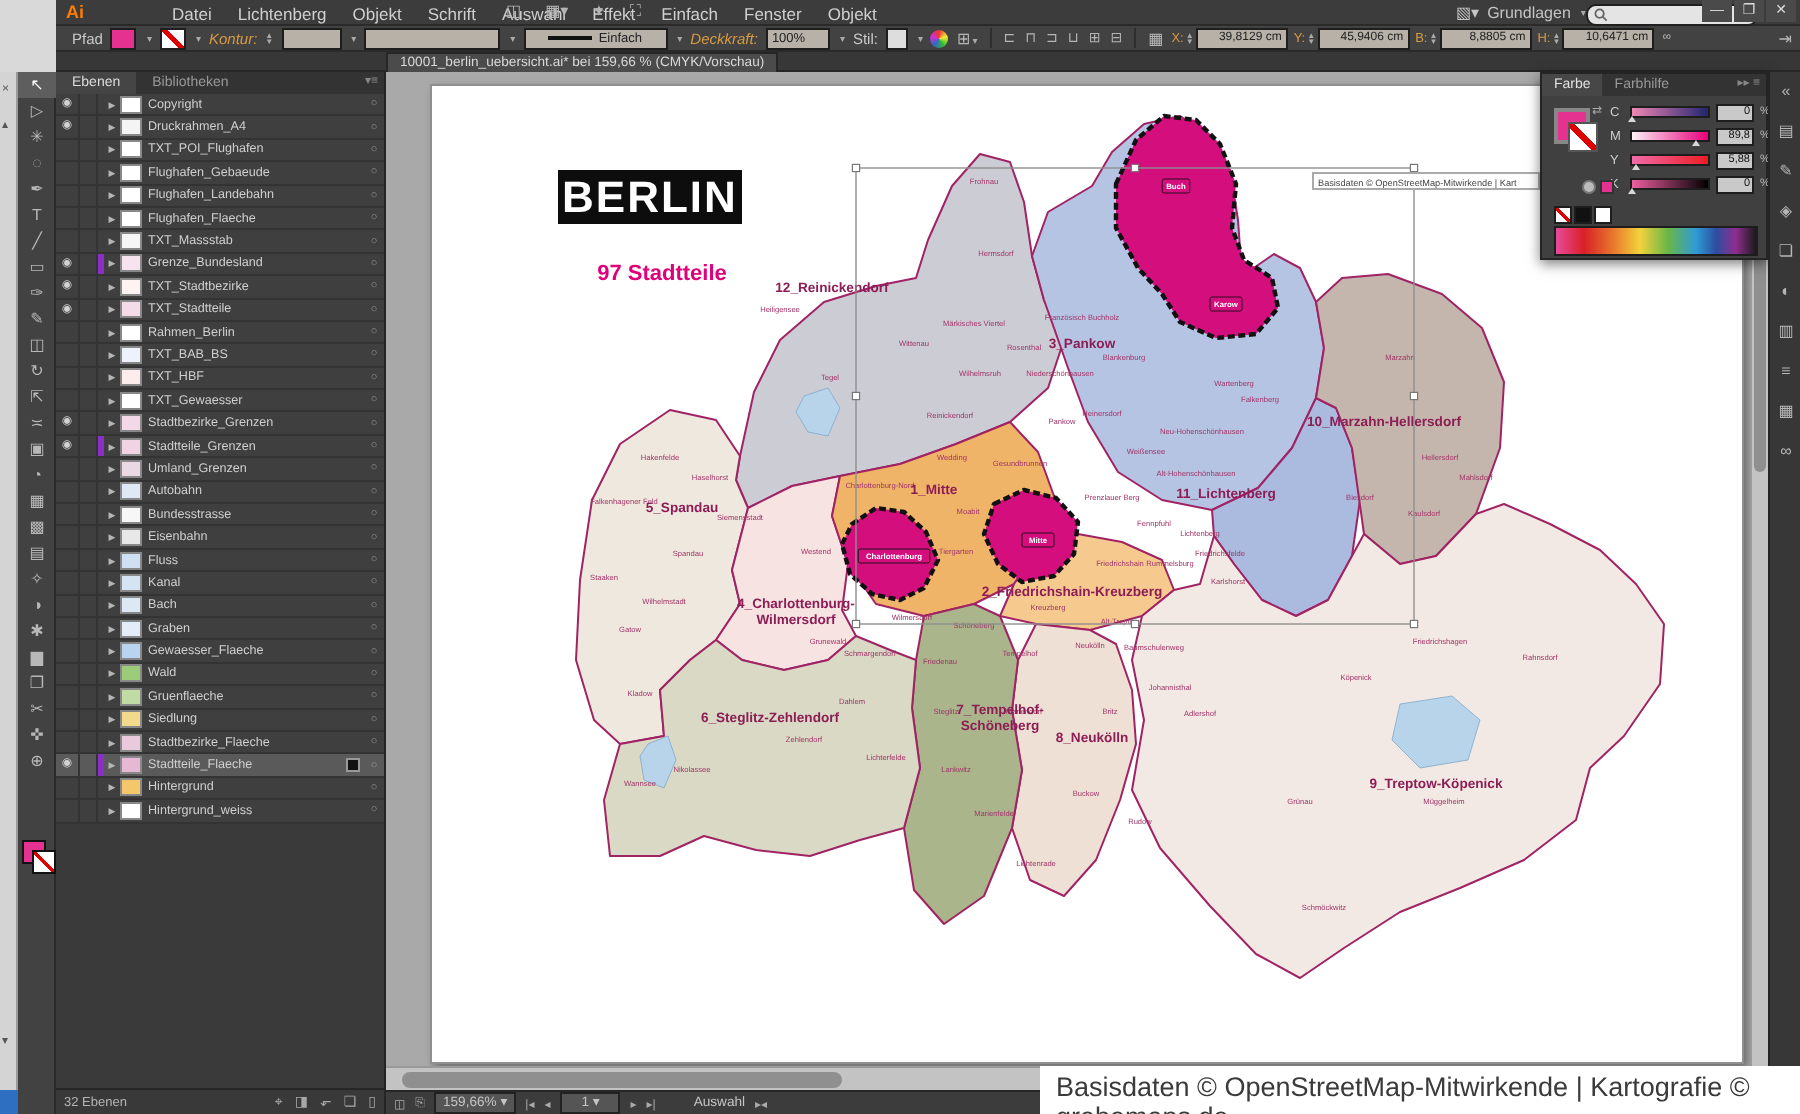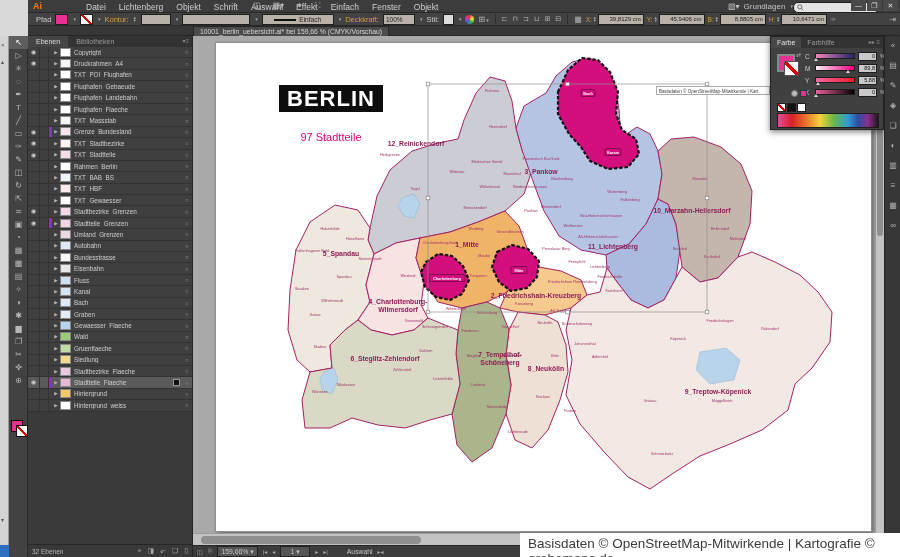--- a/index.html
+++ b/index.html
@@ -17,21 +17,21 @@
   #menu-items{position:absolute;left:58px;top:0;height:13px;display:flex;align-items:center;gap:13px;}
   #menu-items span{cursor:default;}
   #menu-icons{position:absolute;left:225px;top:1px;display:flex;gap:12px;font-size:8px;color:#b5b5b5;}
   #workspace{position:absolute;left:700px;top:0;height:12px;display:flex;align-items:center;gap:4px;font-size:8px;color:#c5c5c5;}
   #searchbox{position:absolute;left:765px;top:2px;width:78px;height:9px;background:#e4e4e4;border-radius:5px;border:1px solid #1f1f1f;display:flex;align-items:center;padding:0 3px;gap:2px;}
   #win-btns{position:absolute;right:2px;top:0;display:flex;}
   #win-btns div{width:15px;height:11px;font-size:7px;color:#ddd;text-align:center;line-height:11px;background:#4a4a4a;margin-left:1px;}
   
   #controlbar{left:28px;top:13px;width:872px;height:13px;background:#424242;border-bottom:1px solid #2a2a2a;box-sizing:border-box;color:#c9c9c9;font-size:7.5px;display:flex;align-items:center;gap:4px;padding-left:8px;}
   .cb-label{color:#c9c9c9;}
-  .cb-orange{color:#d79a43;}
+  .cb-orange{color:#d79a43;font-style:italic;}
   .swatch{width:11px;height:9px;border:1px solid #1e1e1e;display:inline-block;}
   .dd{font-size:5px;color:#aaa;margin-left:1px;}
   .cb-box{background:#b7b1a8;border:1px solid #1e1e1e;color:#222;height:9px;line-height:9px;font-size:6.5px;padding:0 2px;}
   .stepper{display:inline-flex;flex-direction:column;font-size:4px;line-height:3.5px;color:#aaa;}
   .cb-icon{color:#b5b5b5;font-size:8px;}
   .sep{width:1px;height:10px;background:#2e2e2e;margin:0 2px;}
   #align-icons{display:flex;gap:5px;font-size:7px;color:#b5b5b5;}
   #tf-fields{display:flex;align-items:center;gap:3px;}
   .tf{display:flex;align-items:center;gap:1px;}
   .tf .lab{color:#d79a43;font-size:6.5px;}
@@ -63,24 +63,24 @@
   .lrow .thumb{width:9px;height:7px;border:1px solid #888;margin-right:3px;flex:none;}
   .lrow .lname{white-space:nowrap;overflow:hidden;flex:1;}
   .lrow .target{width:10px;text-align:center;color:#9a9a9a;font-size:5.5px;flex:none;}
   .lrow .selbox{width:5px;height:5px;background:#111;border:1px solid #999;margin-right:2px;flex:none;}
   #layers-footer{position:absolute;bottom:0;left:0;right:0;height:13px;background:#393939;border-top:1px solid #262626;display:flex;align-items:center;font-size:6.5px;color:#b5b5b5;padding:0 4px;box-sizing:border-box;}
   #layers-footer .ficons{margin-left:auto;display:flex;gap:6px;font-size:7px;color:#a8a8a8;}
   
   #canvas{left:193px;top:36px;width:682px;height:497px;background:#a9a9a9;overflow:hidden;}
   #artboard{position:absolute;left:22px;top:6px;width:655px;height:488px;background:#fff;border:1px solid #8f8f8f;box-shadow:2px 2px 4px rgba(0,0,0,.35);}
   #map-svg{position:absolute;left:0;top:0;}
-  #berlin-title{position:absolute;left:86px;top:49px;width:104px;height:27px;background:#0d0d0d;color:#fff;
+  #berlin-title{position:absolute;left:86px;top:49px;width:92px;height:27px;background:#0d0d0d;color:#fff;
      font-size:22px;font-weight:bold;letter-spacing:1px;text-align:center;line-height:27px;}
   #map-sub1{position:absolute;left:62px;top:80px;width:152px;text-align:center;color:#e0007a;font-weight:bold;font-size:12.5px;}
-  #map-sub2{position:absolute;left:62px;top:95px;width:152px;text-align:center;color:#e0007a;font-weight:normal;font-size:11px;}
+  #map-sub2{position:absolute;left:62px;top:95px;width:152px;text-align:center;color:#e0007a;font-weight:bold;font-size:11px;}
   #map-copy{position:absolute;left:463px;top:50px;width:114px;height:9px;background:#fff;border:1px solid #aaa;
      font-size:4.6px;line-height:9px;color:#444;padding:0 2px;white-space:nowrap;overflow:hidden;box-sizing:border-box;}
   
   #hscroll{left:193px;top:533px;width:682px;height:12px;background:#c3c3c3;border-top:1px solid #9a9a9a;box-sizing:border-box;}
   #hscroll .thumb{position:absolute;left:8px;top:2px;width:220px;height:8px;background:#8f8f8f;border-radius:4px;}
   #vscroll{left:875px;top:36px;width:9px;height:497px;background:#c3c3c3;border-left:1px solid #9a9a9a;box-sizing:border-box;}
   #vscroll .thumb{position:absolute;left:1px;top:20px;width:6px;height:180px;background:#8f8f8f;border-radius:3px;}
   
   #statusbar{left:193px;top:545px;width:691px;height:12px;background:#3c3c3c;border-top:1px solid #262626;box-sizing:border-box;color:#c5c5c5;font-size:6.8px;display:flex;align-items:center;gap:5px;padding-left:4px;}
   .sb-box{background:#555;border:1px solid #222;height:9px;line-height:9px;padding:0 3px;}

